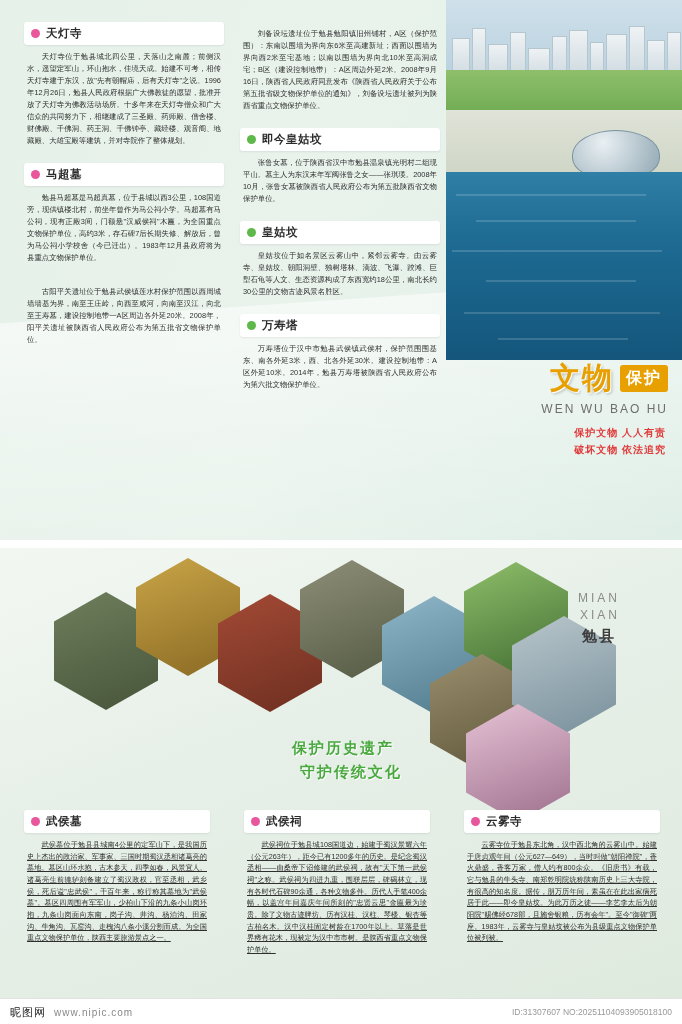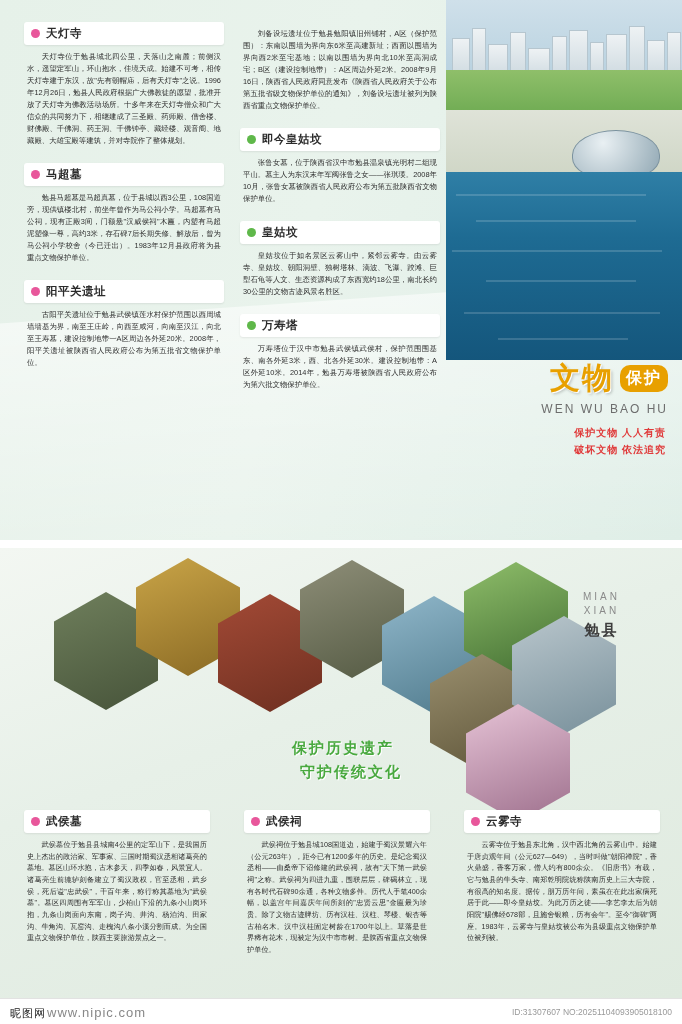--- a/index.html
+++ b/index.html
@@ -70,21 +70,21 @@
     position:absolute;right:14px;top:358px;text-align:right;
   }
   .wenwu-main{
     font-size:30px;font-weight:bold;color:#e8a000;
     text-shadow:1px 1px 0 #fff, 2px 2px 3px rgba(0,0,0,.22);
     letter-spacing:2px;display:inline-block;vertical-align:middle;
   }
   .wenwu-box{
     display:inline-block;vertical-align:middle;margin-left:6px;
     background:#e8a000;color:#fff;font-size:16px;font-weight:bold;
-    padding:3px 6px;border-radius:10px;letter-spacing:2px;
+    padding:3px 6px;border-radius:3px;letter-spacing:2px;
   }
   .wenwu-pinyin{
     font-size:12px;color:#6d6d6d;letter-spacing:2px;margin-top:3px;text-align:right;
   }
   #slogan{
     position:absolute;right:16px;top:424px;text-align:right;
   }
   .slogan-line{
     font-size:10px;font-weight:bold;color:#e03a3a;line-height:1.7;letter-spacing:1px;
   }
@@ -100,42 +100,42 @@
   }
   .hexrow{position:absolute;left:30px;top:10px;width:620px;height:250px;}
   .hex{
     position:absolute;width:104px;height:118px;
     clip-path:polygon(50% 0%,100% 25%,100% 75%,50% 100%,0% 75%,0% 25%);
     box-shadow:0 1px 3px rgba(0,0,0,.18);
     overflow:hidden;
   }
 
   #mian-label{position:absolute;right:62px;top:42px;text-align:center;}
-  .mian-pinyin{font-size:10px;color:#8a8a8a;letter-spacing:3px;line-height:1.4;}
+  .mian-pinyin{font-size:12px;color:#8a8a8a;letter-spacing:3px;line-height:1.4;text-align:right;}
   .mian-name{font-size:15px;font-weight:bold;color:#3d3d3d;letter-spacing:2px;margin-top:3px;}
 
   #bottom-slogan{position:absolute;left:292px;top:188px;}
   .bslogan{
     font-size:15px;font-weight:bold;color:#49a93f;letter-spacing:2px;line-height:1.6;
     text-shadow:1px 1px 0 #fff;
   }
   .bslogan.second{margin-left:8px;}
 
   .bcol{position:absolute;top:262px;width:186px;}
   .bcol-1{left:24px;}
   .bcol-2{left:244px;}
   .bcol-3{left:464px;width:196px;}
-  .bcol .sec-body{font-size:7.2px;}
+  .bcol .sec-body{font-size:7.2px;text-decoration:underline;}
 
   
   #footer{position:absolute;left:0;top:998px;width:682px;height:26px;background:#fff;
     border-top:1px solid #e2e2e2;}
   .foot-left{position:absolute;left:10px;top:6px;font-size:11px;color:#444;letter-spacing:1px;}
   .foot-left .brand{font-weight:normal;color:#222;}
-  .foot-left .site{color:#888;font-size:13px;margin-left:1px;}
+  .foot-left .site{color:#888;font-size:10px;margin-left:8px;}
   .foot-right{position:absolute;right:10px;top:8px;font-size:8.5px;color:#999;}
 </style>
 </head>
 <body>
 
 <div class="page" id="panel-top">
   <div class="bg-tint"></div>
   <div class="band"></div>
 
   <div id="hero-photo">
@@ -185,27 +185,23 @@
         <span class="dot pink"></span>
         <span class="sec-title">天灯寺</span>
       </div>
       <div class="sec-body">天灯寺位于勉县城北四公里，天落山之南麓；前侧汉水，遥望定军山，环山抱水，佳境天成。始建不可考，相传天灯寺建于东汉，故"先有朝帽庙，后有天灯寺"之说。1996年12月26日，勉县人民政府根据广大佛教徒的愿望，批准开放了天灯寺为佛教活动场所。十多年来在天灯寺僧众和广大信众的共同努力下，相继建成了三圣殿、药师殿、僧舍楼、财佛殿、千佛洞、药王洞、千佛钟亭、藏经楼、观音阁、地藏殿、大雄宝殿等建筑，并对寺院作了整体规划。</div>
     </div>
     <div class="sec">
       <div class="sec-head">
         <span class="dot pink"></span>
         <span class="sec-title">马超墓</span>
       </div>
-      <div class="sec-body">勉县马超墓是马超真墓，位于县城以西3公里，108国道旁，现供镇楼北村，前坐年曾作为马公祠小学。马超墓有马公祠，现有正殿3间，门额悬"汉威侯祠"木匾，内塑有马超泥塑像一尊，高约3米，存石碑7后长期失修、解放后，曾为马公祠小学校舍（今已迁出）。1983年12月县政府将为县重点文物保护单位。</div>
-    </div>
-    <div class="sec">
-      <div class="sec-head">
-        <span class="dot pink"></span>
-        <span class="sec-title">阳平关遗址</span>
-      </div>
+      <div class="sec-body">勉县马超墓是马超真墓，位于县城以西3公里，108国道旁，现供镇楼北村，前坐年曾作为马公祠小学。马超墓有马公祠，现有正殿3间，门额悬"汉威侯祠"木匾，为全国重点文物保护单位，高约3米，存石碑7后长期失修、解放后，曾为马公祠小学校舍（今已迁出）。1983年12月县政府将为县重点文物保护单位。</div>
+    </div>
+    <div class="sec">
       <div class="sec-body">古阳平关遗址位于勉县武侯镇莲水村保护范围以西周城墙墙基为界，南至王庄岭，向西至咸河，向南至汉江，向北至王寿墓，建设控制地带一A区周边各外延20米。2008年，阳平关遗址被陕西省人民政府公布为第五批省文物保护单位。</div>
     </div>
   </div>
 
   <div class="col col-2">
     <div class="sec">
       <div class="sec-body">刘备设坛遗址位于勉县勉阳镇旧州铺村，A区（保护范围）：东南以围墙为界向东6米至高建新址；西面以围墙为界向西2米至宅基地；以南以围墙为界向北10米至高洞成宅；B区（建设控制地带）：A区周边外延2米。2008年9月16日，陕西省人民政府同意发布《陕西省人民政府关于公布第五批省级文物保护单位的通知》，刘备设坛遗址被列为陕西省重点文物保护单位。</div>
     </div>
     <div class="sec">
       <div class="sec-head">

